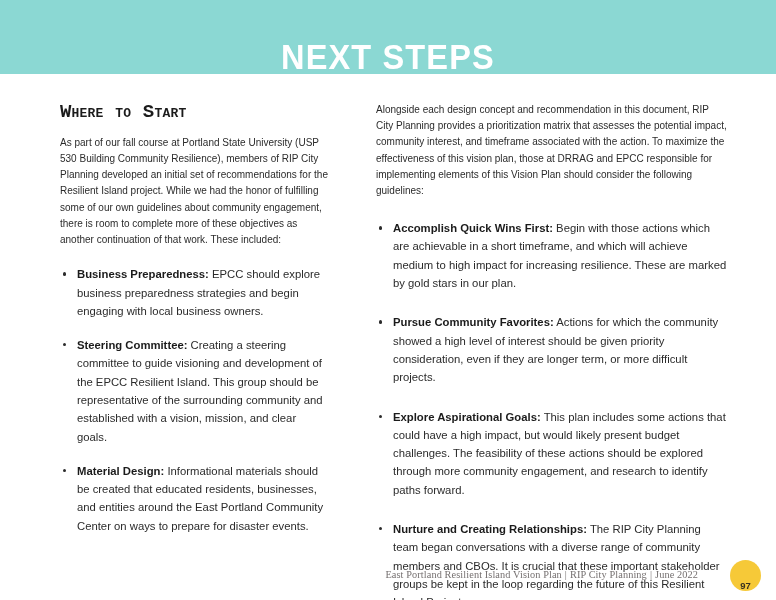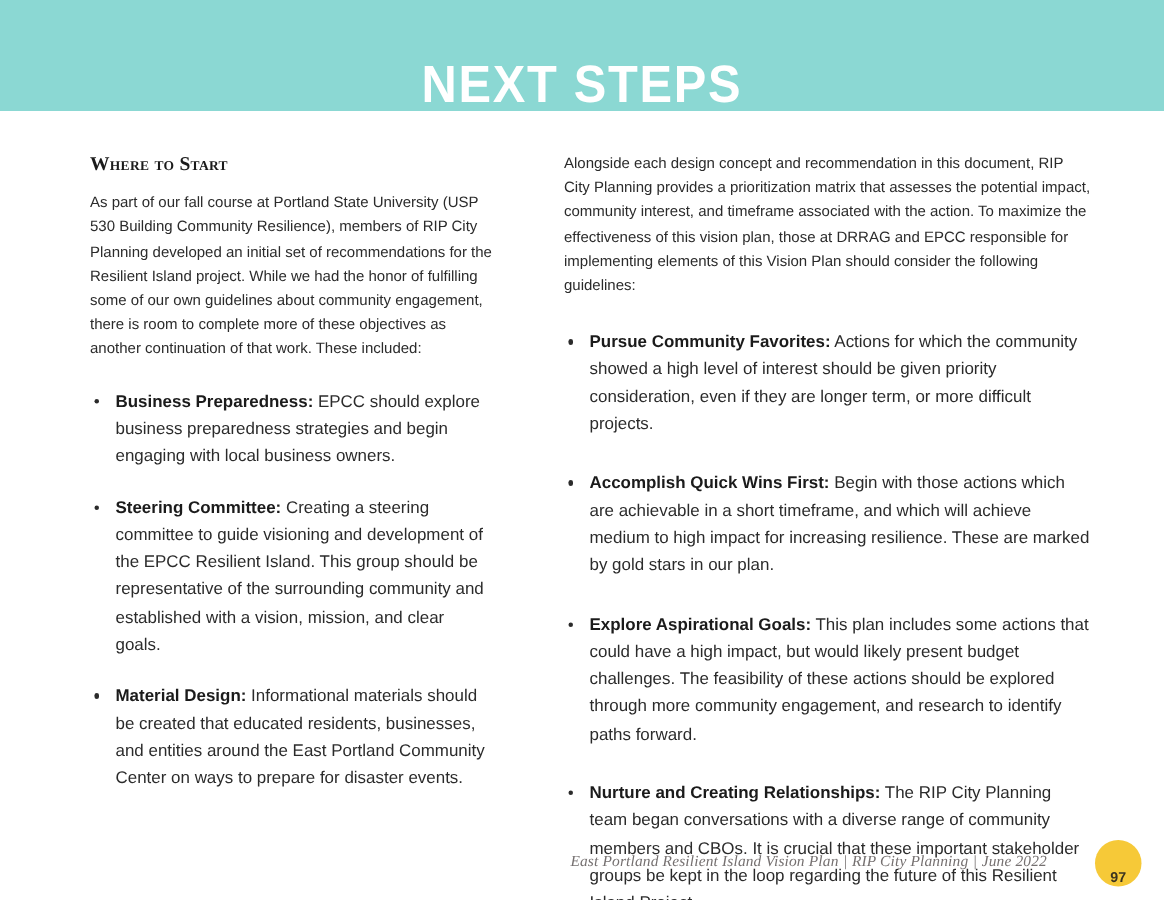--- a/index.html
+++ b/index.html
@@ -48,23 +48,23 @@
     box-sizing: border-box;
     gap: 48px;
   }
   .col {
     box-sizing: border-box;
   }
   .col-left { width: 268px; flex: 0 0 268px; }
   .col-right { width: 352px; flex: 0 0 352px; }
 
   .section-heading {
-    font-family: Liberation Serif, serif;
+    font-family: Liberation Mono, monospace;
     font-weight: bold;
-    font-size: 13px;
+    font-size: 19px;
     font-variant: small-caps;
     letter-spacing: 0.2px;
     color: #1b1b1b;
     margin: 0 0 12px 0;
     line-height: 1.1;
   }
 
   .intro {
     font-size: 10px;
     line-height: 1.62;
@@ -107,21 +107,20 @@
     left: 0;
     bottom: 0;
     width: 100%;
     height: 56px;
   }
   .footer-text {
     position: absolute;
     right: 78px;
     bottom: 20px;
     font-family: "Liberation Serif", serif;
-    font-style: italic;
     font-size: 10.3px;
     color: #757070;
     white-space: nowrap;
     letter-spacing: 0.1px;
   }
   .footer-sep { padding: 0 3px; }
   .page-badge {
     position: absolute;
     right: 15px;
     bottom: 9px;
@@ -161,24 +160,24 @@
         <li>
           <span class="dot"></span><span class="lead">Material Design:</span><span> Informational materials should be created that educated residents, businesses, and entities around the East Portland Community Center on ways to prepare for disaster events.</span>
         </li>
       </ul>
     </div>
 
     <div class="col col-right">
       <p class="intro">Alongside each design concept and recommendation in this document, RIP City Planning provides a prioritization matrix that assesses the potential impact, community interest, and timeframe associated with the action. To maximize the effectiveness of this vision plan, those at DRRAG and EPCC responsible for implementing elements of this Vision Plan should consider the following guidelines:</p>
       <ul class="bullets">
         <li>
-          <span class="dot"></span><span class="lead">Pursue Community Favorites:</span><span> Actions for which the community showed a high level of interest should be given priority consideration, even if they are longer term, or more difficult projects.</span>
+          <span class="dot"></span><span class="lead">Accomplish Quick Wins First:</span><span> Begin with those actions which are achievable in a short timeframe, and which will achieve medium to high impact for increasing resilience. These are marked by gold stars in our plan.</span>
         </li>
         <li>
-          <span class="dot"></span><span class="lead">Accomplish Quick Wins First:</span><span> Begin with those actions which are achievable in a short timeframe, and which will achieve medium to high impact for increasing resilience. These are marked by gold stars in our plan.</span>
+          <span class="dot"></span><span class="lead">Pursue Community Favorites:</span><span> Actions for which the community showed a high level of interest should be given priority consideration, even if they are longer term, or more difficult projects.</span>
         </li>
         <li>
           <span class="dot"></span><span class="lead">Explore Aspirational Goals:</span><span> This plan includes some actions that could have a high impact, but would likely present budget challenges. The feasibility of these actions should be explored through more community engagement, and research to identify paths forward.</span>
         </li>
         <li>
           <span class="dot"></span><span class="lead">Nurture and Creating Relationships:</span><span> The RIP City Planning team began conversations with a diverse range of community members and CBOs. It is crucial that these important stakeholder groups be kept in the loop regarding the future of this Resilient Island Project.</span>
         </li>
       </ul>
     </div>
 

